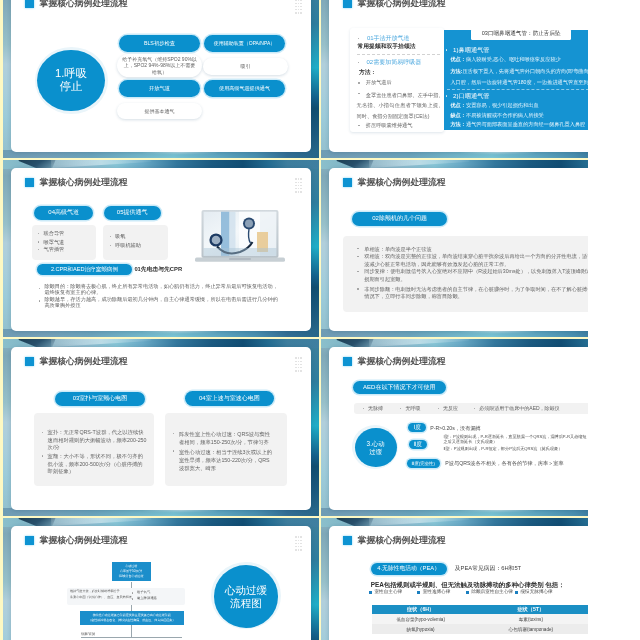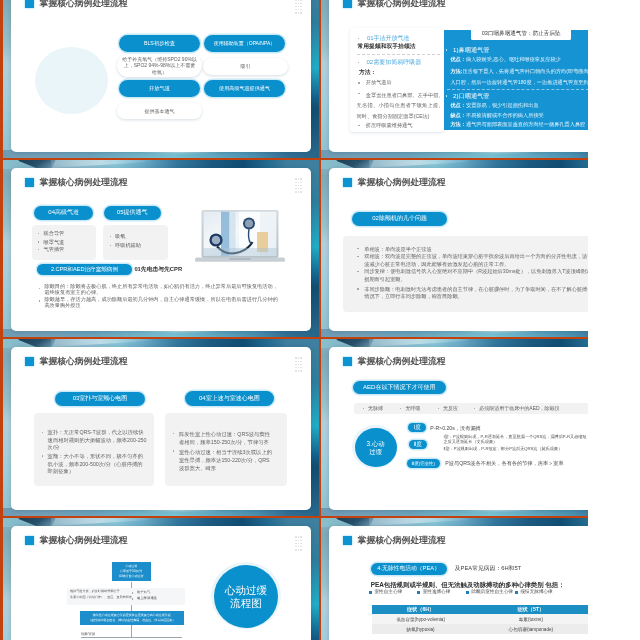--- a/index.html
+++ b/index.html
@@ -1,18 +1,18 @@
 <!DOCTYPE html>
 <html><head>
 <meta charset="utf-8">
 <title>Slide thumbnail grid</title>
 <style>
   html,body{margin:0;padding:0;}
   body{width:640px;height:640px;background:#ffffff;font-family:"Liberation Sans",sans-serif;overflow:hidden;}
-  .page{transform:translateZ(0);position:relative;width:588px;height:640px;overflow:hidden;background:#c2410c;}
+  .page{transform:translateZ(0);position:relative;width:588px;height:640px;overflow:hidden;background:#fef9c3;}
   .slide{position:absolute;width:316px;height:177px;overflow:hidden;}
   .bg{position:absolute;left:0;top:0;right:0;bottom:0;
       background:linear-gradient(to right,#8fb6c4 0%,#9cc4d3 30%,#6ba1bd 58%,#2e6a91 85%,#2a6a8c 100%);}
   .bg .bd-left{position:absolute;left:0;top:0;width:10px;height:100%;
       background:linear-gradient(to bottom,#8ab4c3 0%,#7fa8b8 9%,#97c0c9 36%,#b1cfdb 47%,#a8cedb 62%,#9ccbd9 77%,#92bfcd 100%);}
   .bg .bd-right{position:absolute;right:0;top:0;width:10px;height:100%;
       background:linear-gradient(to bottom,#3f81a0 0%,#3b7f9c 6%,#2e7d9d 24%,#1fadc7 49%,#14608a 66%,#114e70 72%,#1c5a7e 86%,#2a6a8c 100%);}
   .bg .bd-top{position:absolute;left:0;top:0;width:100%;height:9px;
       background:linear-gradient(to right,#8bbfcb 0%,#82b8c8 6%,#7fadc0 14%,#84aec0 17%,#8dbcce 26%,#86c4d5 36%,#6aaac6 44%,#33779c 55%,#1b5a80 66%,#114d73 76%,#236b90 84%,#3d7d9d 90%,#3f7fa0 100%);}
   .bg .bd-bot{position:absolute;left:0;bottom:0;width:100%;height:8px;
@@ -73,20 +73,24 @@
             <i style="left:2.55px;top:6.44px"></i>
             <i style="left:5.1px;top:6.44px"></i>
             <i style="left:0px;top:9.66px"></i>
             <i style="left:2.55px;top:9.66px"></i>
             <i style="left:5.1px;top:9.66px"></i>
             <i style="left:0px;top:12.88px"></i>
             <i style="left:2.55px;top:12.88px"></i>
             <i style="left:5.1px;top:12.88px"></i>
           </div>
     <div class="ring" style="left:31.5px;top:65.8px;width:73px;height:67.5px"></div>
+    <div class="circ" style="left:34.2px;top:68.7px;width:67.5px;height:61.4px;font-size:11.3px;line-height:13.2px">
+      <span>1.呼吸</span>
+      <span>停止</span>
+    </div>
     <div class="pill" style="left:116px;top:53.7px;width:81px;height:17.2px;font-size:5.3px;line-height:6.68px;padding:0 5px;box-sizing:border-box;">
             <span>BLS初步检查</span>
           </div>
     <div class="wbox" style="left:114px;top:72.9px;width:85px;height:23.4px;font-size:5px;line-height:6.3px;padding:0 5px;box-sizing:border-box;">
             <span>给予补充氧气（维持SPO2 90%以上，SPO2 94%-98%以上不需要给氧）</span>
           </div>
     <div class="pill" style="left:116px;top:99px;width:81px;height:17px;font-size:5.3px;line-height:6.68px;padding:0 5px;box-sizing:border-box;">
             <span>开放气道</span>
           </div>
     <div class="wbox" style="left:114px;top:121.8px;width:85px;height:16.7px;font-size:5px;line-height:6.3px;padding:0 5px;box-sizing:border-box;">

